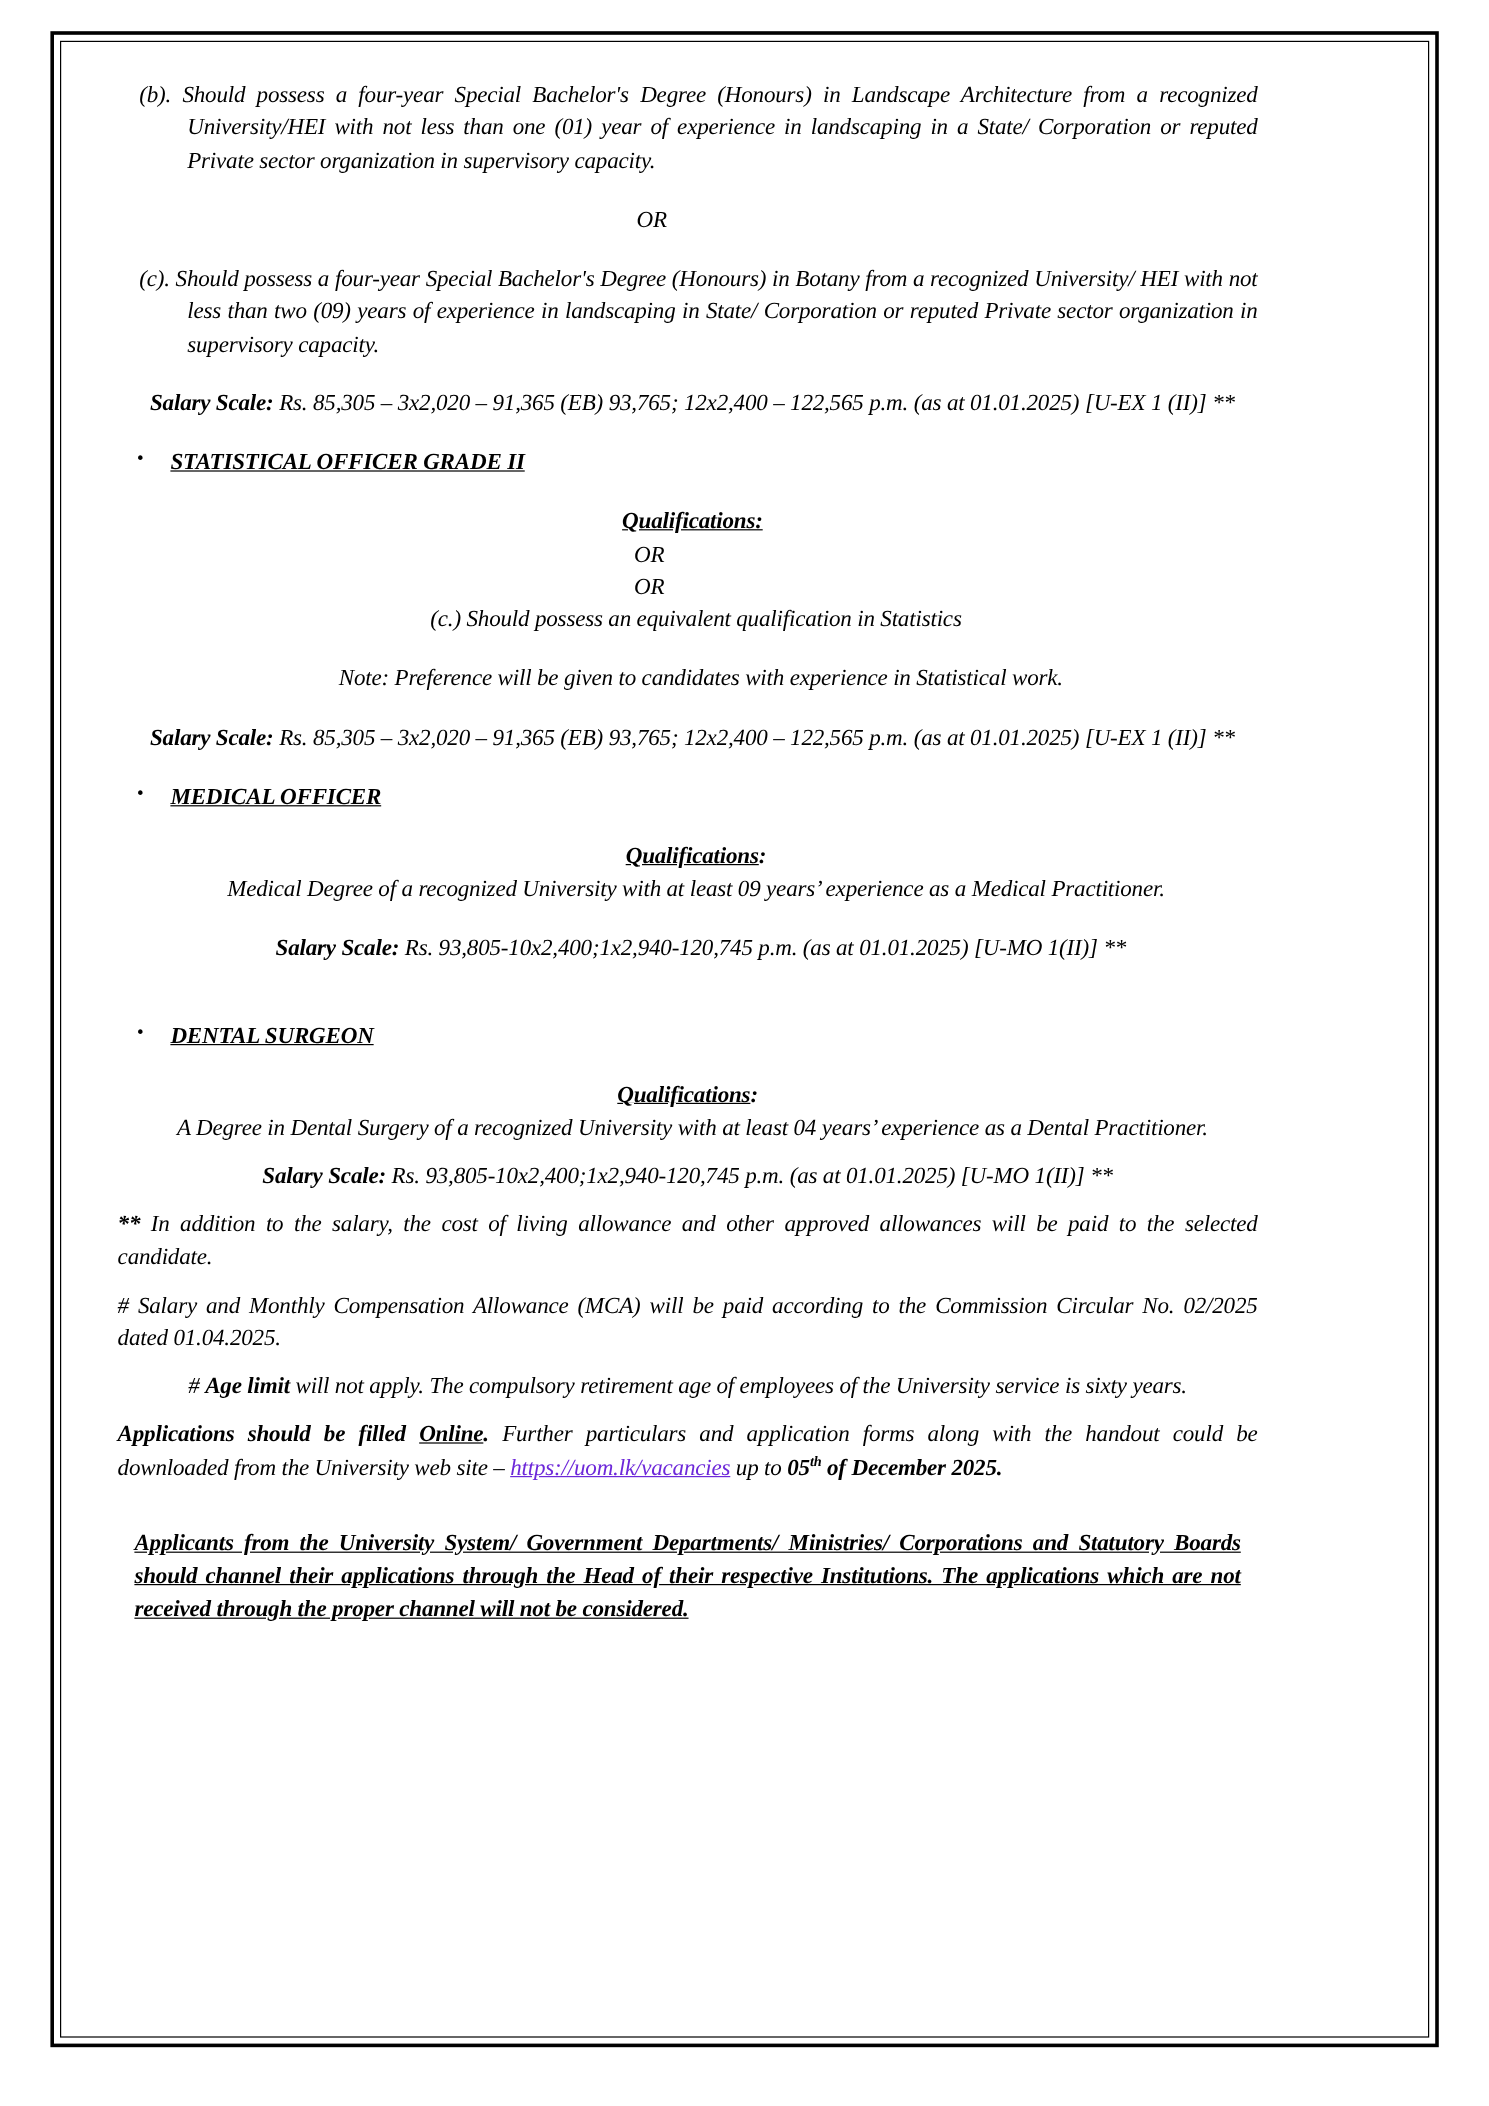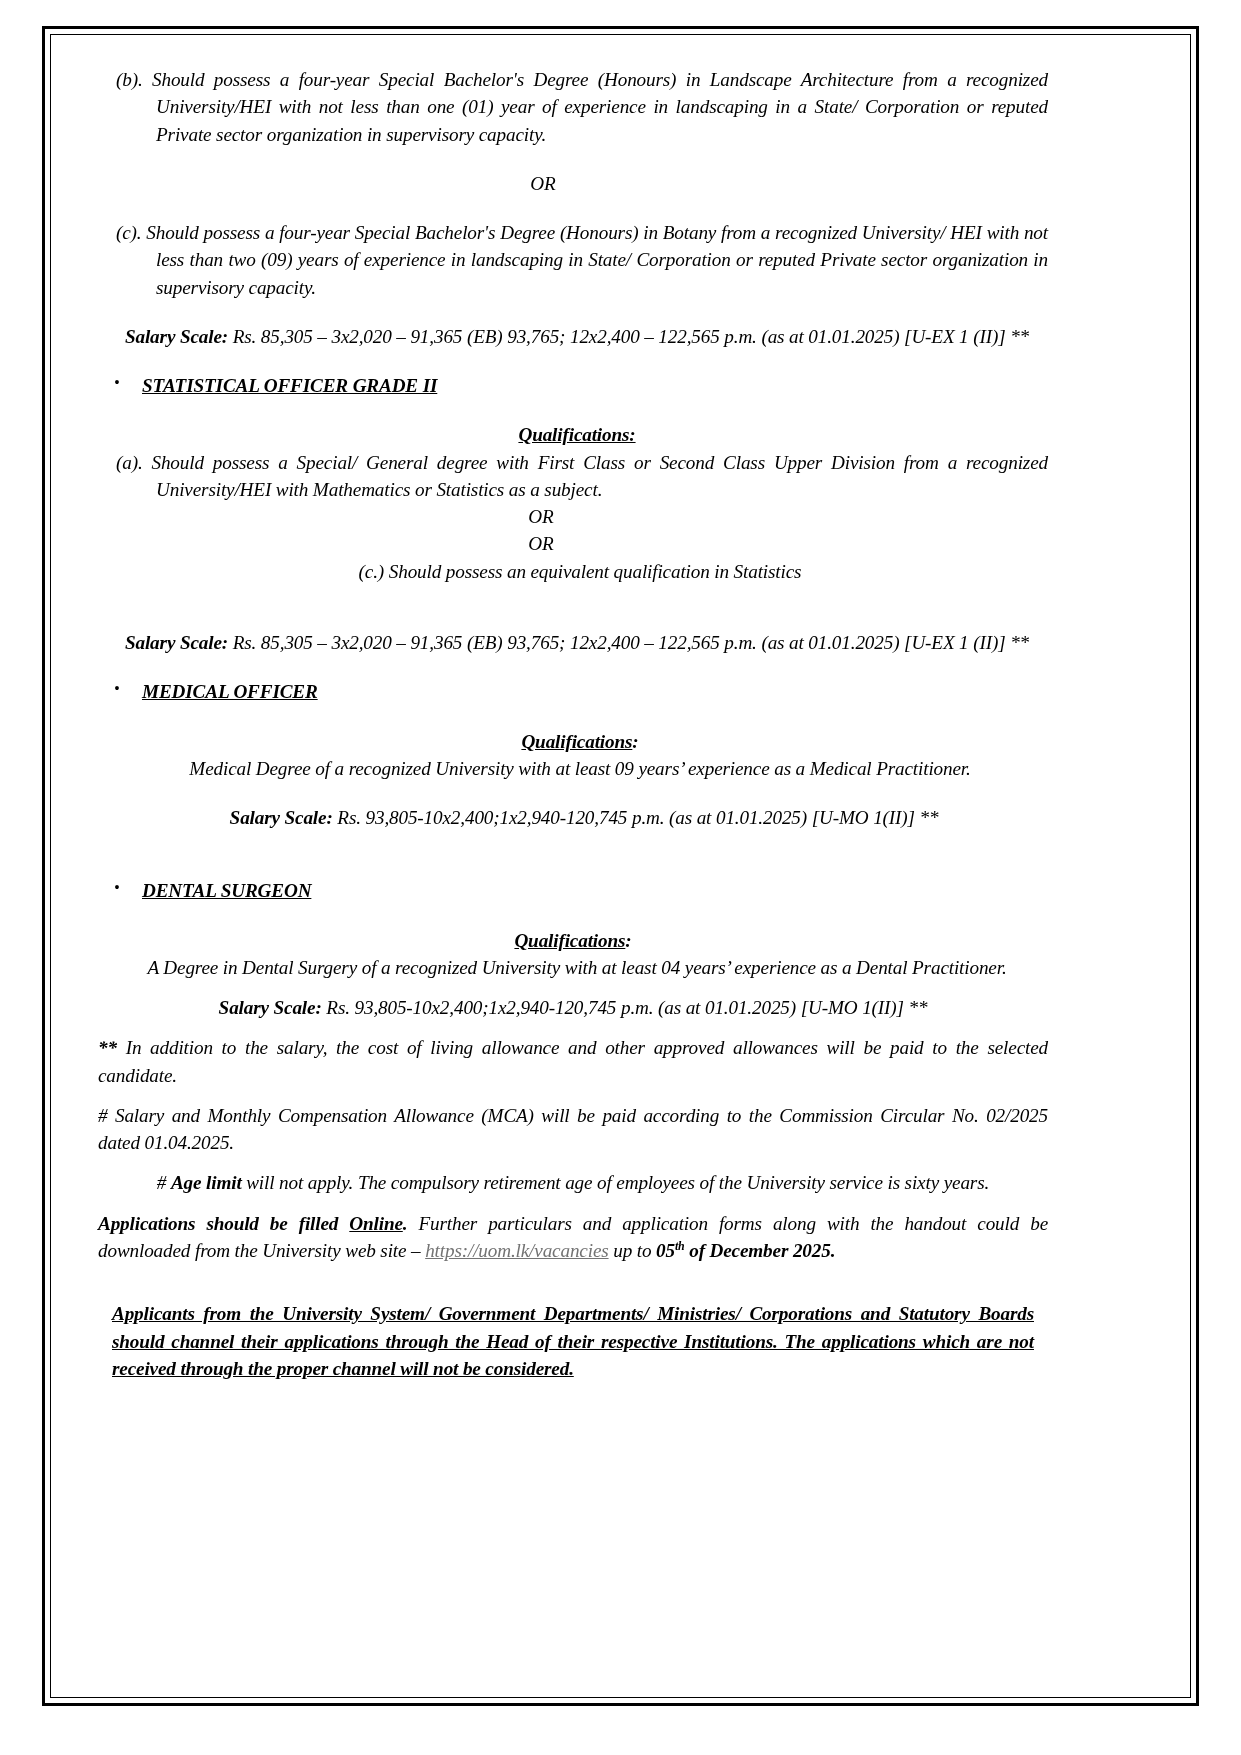--- a/index.html
+++ b/index.html
@@ -91,21 +91,21 @@
   .or-line.tight { padding-right: 64px; }
   .spacer-s  { height: 13px; }
   .spacer-m  { height: 22px; }
   .spacer-xl { height: 46px; }
 
   .indent-sm { padding-left: 8px; }
   .indent-md { padding-left: 14px; }
   .indent-lg { padding-left: 22px; }
 
   a.link {
-    color: #737373;
+    color: #6d28d9;
     text-decoration: underline;
   }
 
   sup { font-size: 0.62em; vertical-align: super; line-height: 0; }
 
   .final-block {
     text-decoration: underline;
     font-weight: bold;
     text-align: justify;
     margin: 14px;
@@ -142,31 +142,31 @@
     <span class="dot">•</span>
     <span class="bu">STATISTICAL OFFICER GRADE II</span>
   </p>
 
   <div class="spacer-m"></div>
 
   <p class="para nojust indent-sm">
     <span class="bu">Qualifications:</span>
   </p>
 
-  <p class="item">(a). Should possess a Special/ General degree with First Class or Second Class Upper Division from a recognized University/HEI with Mathematics or Statistics as a subject.</p>
 
   <p class="or-line tight">OR</p>
 
 
   <p class="or-line tight">OR</p>
 
   <p class="para nojust indent-md">(c.)    Should possess an equivalent qualification in Statistics</p>
 
   <div class="spacer-m"></div>
 
+  <p class="para nojust indent-lg">Note: Preference will be given to candidates with experience in Statistical work.</p>
 
   <div class="spacer-m"></div>
 
   <p class="para nojust indent-sm">
     <span class="b">Salary Scale:</span>
     <span>Rs. 85,305 – 3x2,020 – 91,365 (EB) 93,765; 12x2,400 – 122,565 p.m. (as at 01.01.2025) [U-EX 1 (II)] **</span>
   </p>
 
   <div class="spacer-m"></div>
 

